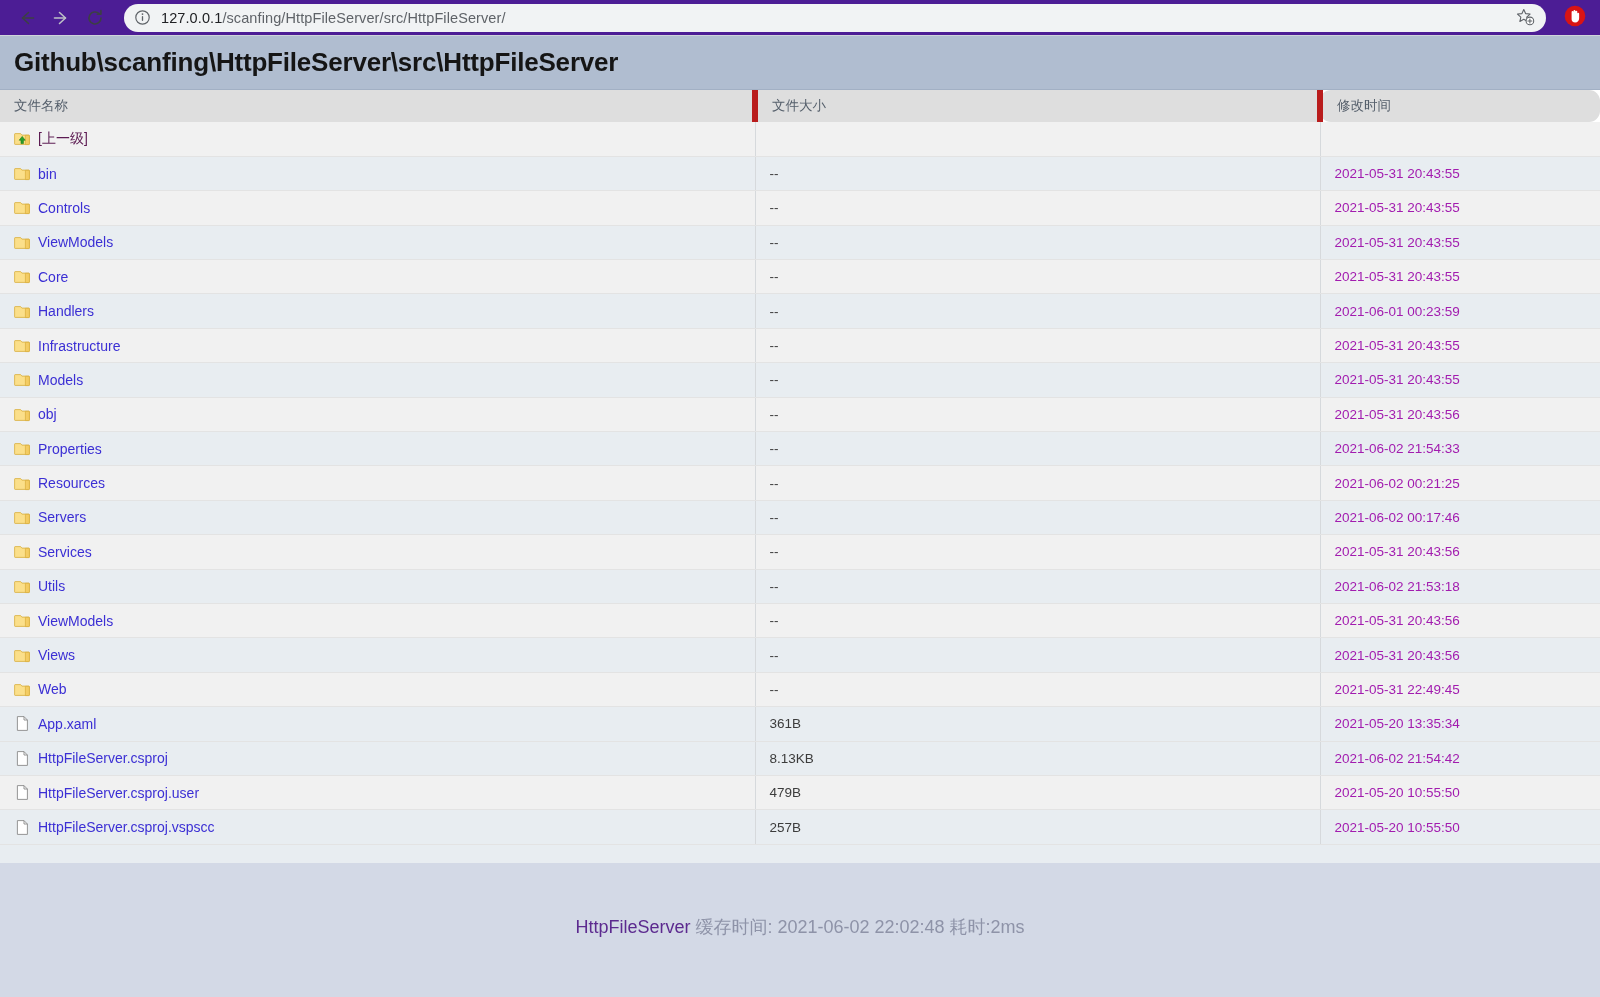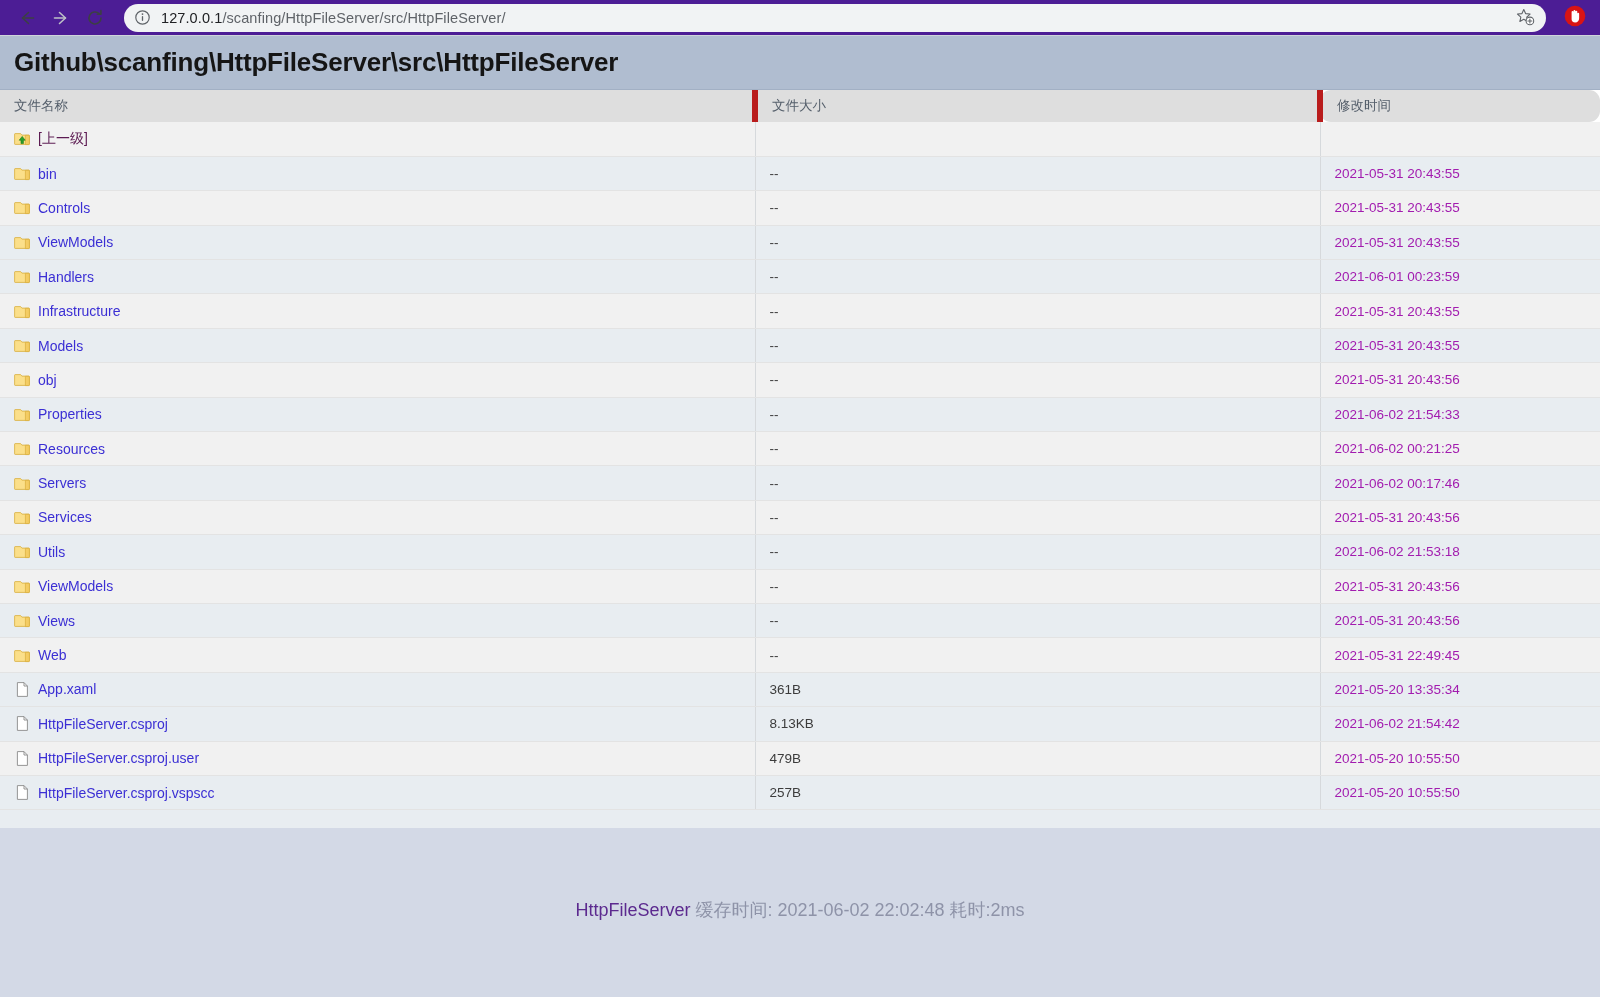--- a/index.html
+++ b/index.html
@@ -290,20 +290,35 @@
                   <path d="M1.2 3.6 h5.4 l1.3 1.5 h6.9 a0.6 0.6 0 0 1 0.6 0.6 v8.1 a0.6 0.6 0 0 1 -0.6 0.6 h-13.6 a0.6 0.6 0 0 1 -0.6 -0.6 v-9.6 a0.6 0.6 0 0 1 0.6 -0.6 z" fill="#fbdf8a" stroke="#d8ad3c" stroke-width="0.8"></path>
                   <path d="M11.4 5.3 h3.4 a0.6 0.6 0 0 1 0.6 0.6 v8.1 a0.6 0.6 0 0 1 -0.6 0.6 h-3.4 z" fill="#f4cc63" stroke="#d8ad3c" stroke-width="0.7"></path>
                 </svg>
               </span>
               <a class="name-link" href="#">ViewModels</a>
             </div>
           </td>
           <td class="cell-size">--</td>
           <td class="cell-time">2021-05-31 20:43:55</td>
         </tr>
+        <tr class="odd">
+          <td>
+            <div class="cell-name">
+              <span class="icon-slot">
+                <svg width="17" height="17" viewBox="0 0 17 17">
+                  <path d="M1.2 3.6 h5.4 l1.3 1.5 h6.9 a0.6 0.6 0 0 1 0.6 0.6 v8.1 a0.6 0.6 0 0 1 -0.6 0.6 h-13.6 a0.6 0.6 0 0 1 -0.6 -0.6 v-9.6 a0.6 0.6 0 0 1 0.6 -0.6 z" fill="#fbdf8a" stroke="#d8ad3c" stroke-width="0.8"></path>
+                  <path d="M11.4 5.3 h3.4 a0.6 0.6 0 0 1 0.6 0.6 v8.1 a0.6 0.6 0 0 1 -0.6 0.6 h-3.4 z" fill="#f4cc63" stroke="#d8ad3c" stroke-width="0.7"></path>
+                </svg>
+              </span>
+              <a class="name-link" href="#">Core</a>
+            </div>
+          </td>
+          <td class="cell-size">--</td>
+          <td class="cell-time">2021-05-31 20:43:55</td>
+        </tr>
         <tr class="even">
           <td>
             <div class="cell-name">
               <span class="icon-slot">
                 <svg width="17" height="17" viewBox="0 0 17 17">
                   <path d="M1.2 3.6 h5.4 l1.3 1.5 h6.9 a0.6 0.6 0 0 1 0.6 0.6 v8.1 a0.6 0.6 0 0 1 -0.6 0.6 h-13.6 a0.6 0.6 0 0 1 -0.6 -0.6 v-9.6 a0.6 0.6 0 0 1 0.6 -0.6 z" fill="#fbdf8a" stroke="#d8ad3c" stroke-width="0.8"></path>
                   <path d="M11.4 5.3 h3.4 a0.6 0.6 0 0 1 0.6 0.6 v8.1 a0.6 0.6 0 0 1 -0.6 0.6 h-3.4 z" fill="#f4cc63" stroke="#d8ad3c" stroke-width="0.7"></path>
                 </svg>
               </span>
               <a class="name-link" href="#">Handlers</a>

